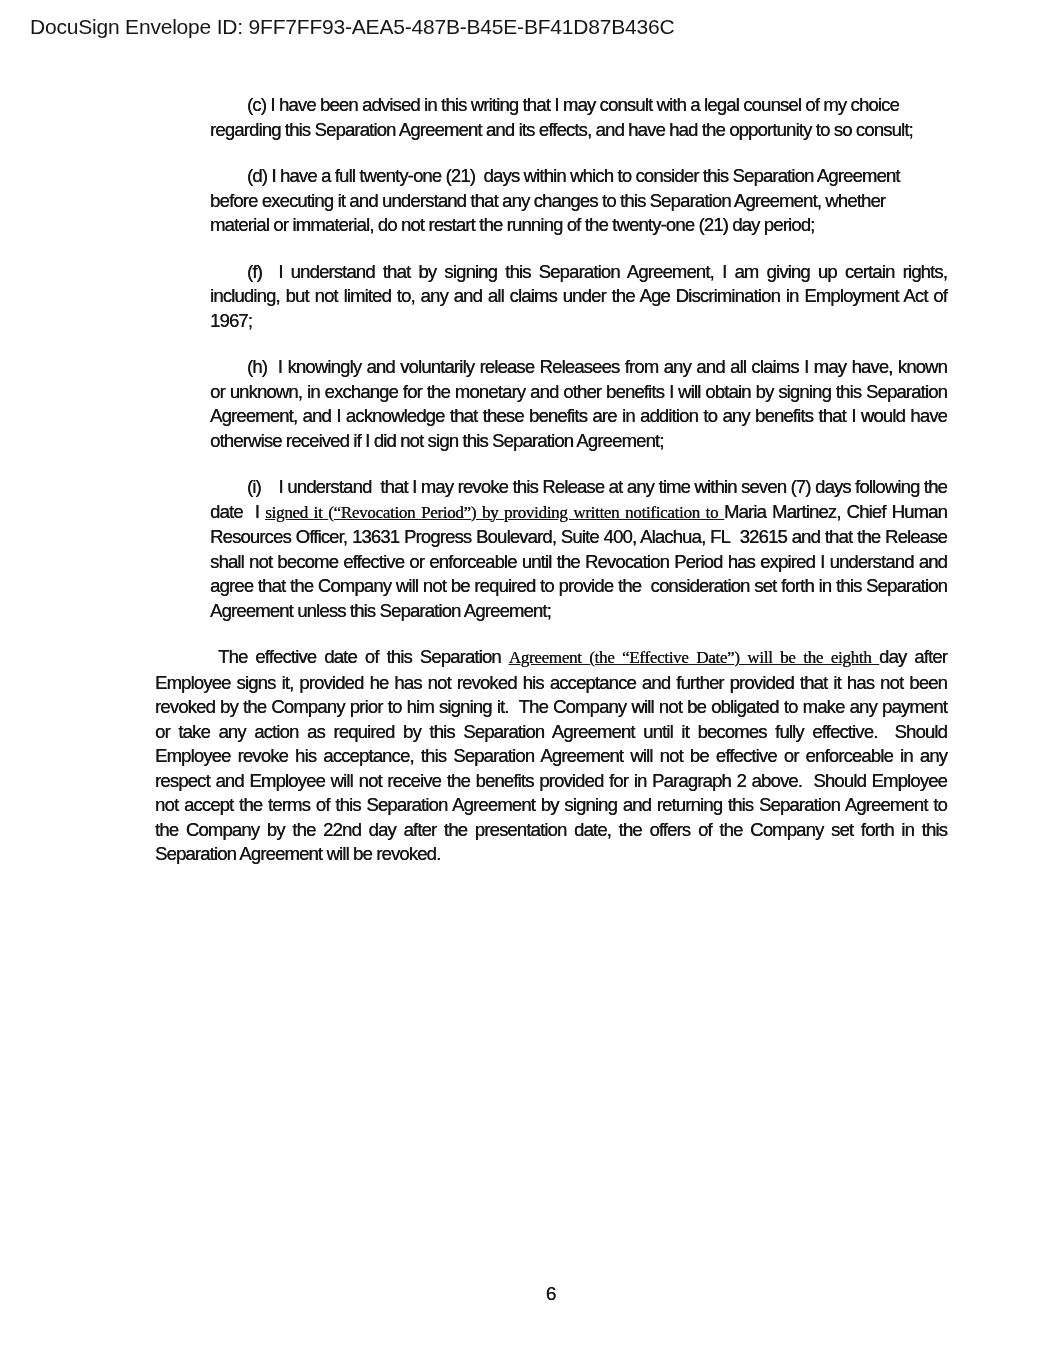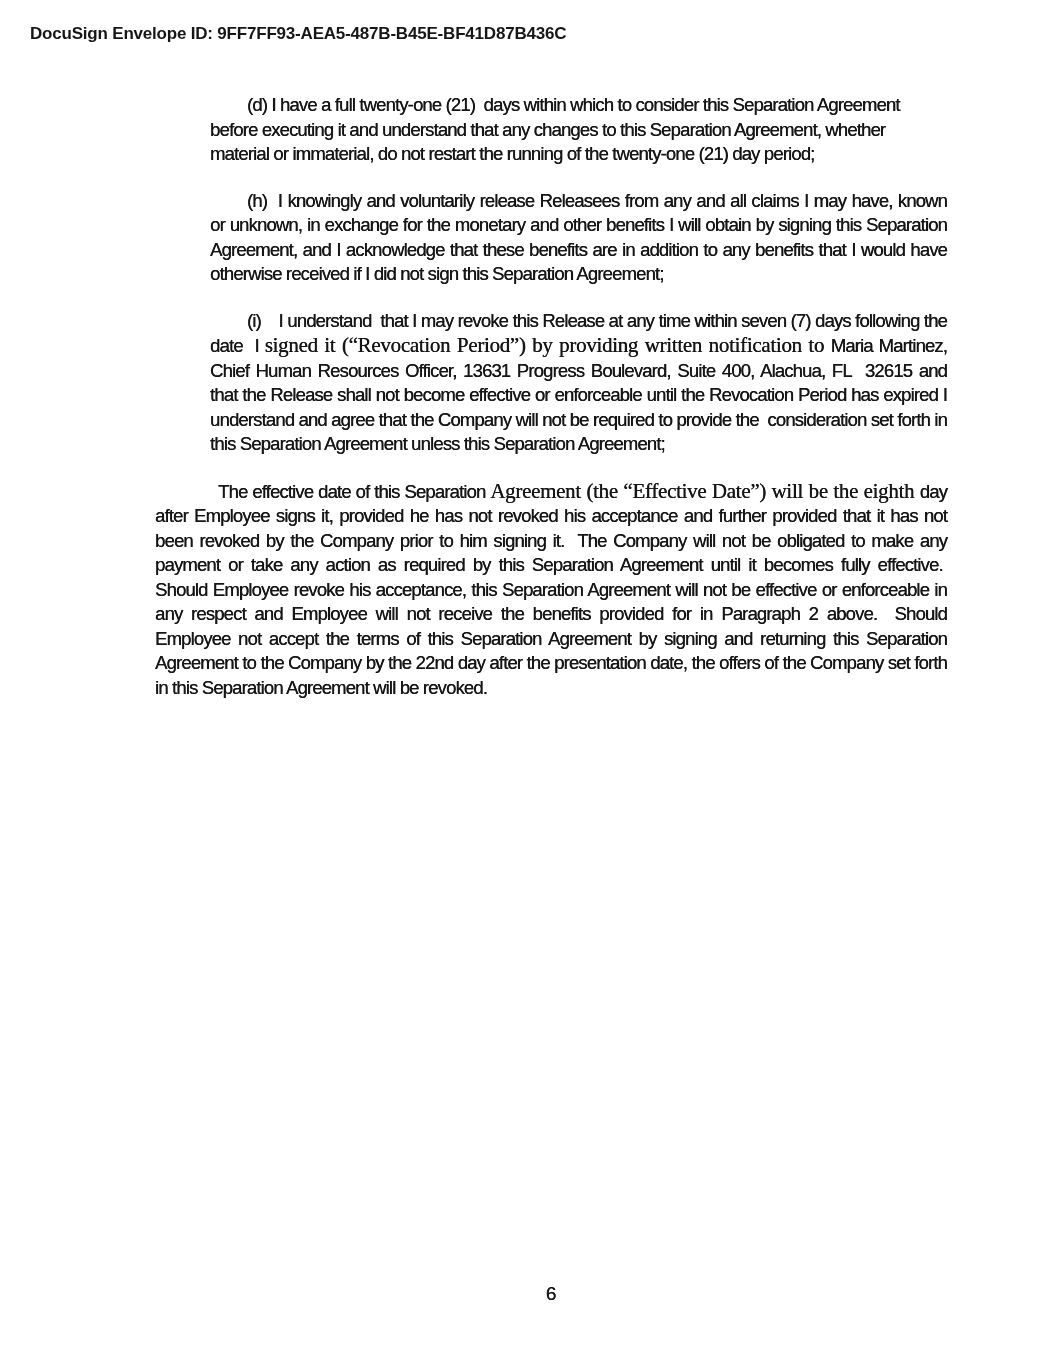--- a/index.html
+++ b/index.html
@@ -5,58 +5,60 @@
   html, body { margin:0; padding:0; background:#ffffff; }
   .page {
     position:relative;
     width:1055px; height:1365px;
     background:#ffffff;
     color:#161616;
     font-family:"Liberation Sans", sans-serif;
     overflow:hidden;
   }
   .envelope {
-    position:absolute; left:30px; top:24px;
-    font-size:17px; letter-spacing:-0.2px;
+    position:absolute; left:30px; top:15px;
+    font-size:21px; letter-spacing:-0.2px;
     white-space:nowrap;
-    font-weight:bold;
   }
   .content {
     position:absolute; left:155px; top:93px; width:792px;
     font-size:18.5px; line-height:24.5px; letter-spacing:-0.85px;
     text-shadow:0.3px 0 0 currentColor;
   }
   .content p { margin:0 0 22px 0; }
   p.sub { margin-left:55px; text-indent:37px; }
   p.closing { text-indent:63px; margin-bottom:12px; }
   .justify { text-align:justify; }
   .serif {
     font-family:"Liberation Serif", serif;
     letter-spacing:-0.3px;
-    font-size:21px;
+    font-size:17px;
+    text-decoration:underline;
   }
   .page-number {
     position:absolute; top:1283px; left:155px; width:792px;
     text-align:center; font-size:19px;
     text-shadow:0.3px 0 0 currentColor;
   }
 </style>
 </head>
 <body>
 
 <div class="page">
 
   <div class="envelope">DocuSign Envelope ID: 9FF7FF93-AEA5-487B-B45E-BF41D87B436C</div>
 
   <div class="content">
 
+    <p class="sub"><span>(c) I have been advised in this writing that I may consult with a legal counsel of my choice regarding this Separation Agreement and its effects, and have had the opportunity to so consult;</span></p>
 
     <p class="sub"><span>(d) I have a full twenty-one (21)&nbsp; days within which to consider this Separation Agreement before executing it and understand that any changes to this Separation Agreement, whether material or immaterial, do not restart the running of the twenty-one (21) day period;</span></p>
 
 
+    <p class="sub justify"><span>(f)&nbsp; I understand that by signing this Separation Agreement, I am giving up certain rights, including, but not limited to, any and all claims under the Age Discrimination in Employment Act of 1967;</span></p>
 
 
     <p class="sub justify"><span>(h)&nbsp; I knowingly and voluntarily release Releasees from any and all claims I may have, known or unknown, in exchange for the monetary and other benefits I will obtain by signing this Separation Agreement, and I acknowledge that these benefits are in addition to any benefits that I would have otherwise received if I did not sign this Separation Agreement;</span></p>
 
     <p class="sub justify"><span>(i)&nbsp;&nbsp;&nbsp; I understand&nbsp; that I may revoke this Release at any time within seven (7) days following the date&nbsp; I </span><span class="serif">signed it (“Revocation Period”) by providing written notification to </span><span>Maria Martinez, Chief Human Resources Officer, 13631 Progress Boulevard, Suite 400, Alachua, FL&nbsp; 32615 and that the Release shall not become effective or enforceable until the Revocation Period has expired I understand and agree that the Company will not be required to provide the&nbsp; consideration set forth in this Separation Agreement unless this Separation Agreement;</span></p>
 
 
     <p class="closing justify"><span>The effective date of this Separation </span><span class="serif">Agreement (the “Effective Date”) will be the eighth </span><span>day after Employee signs it, provided he has not revoked his acceptance and further provided that it has not been revoked by the Company prior to him signing it.&nbsp; The Company will not be obligated to make any payment or take any action as required by this Separation Agreement until it becomes fully effective.&nbsp; Should Employee revoke his acceptance, this Separation Agreement will not be effective or enforceable in any respect and Employee will not receive the benefits provided for in Paragraph 2 above.&nbsp; Should Employee not accept the terms of this Separation Agreement by signing and returning this Separation Agreement to the Company by the 22nd day after the presentation date, the offers of the Company set forth in this Separation Agreement will be revoked.</span></p>
 
   </div>

